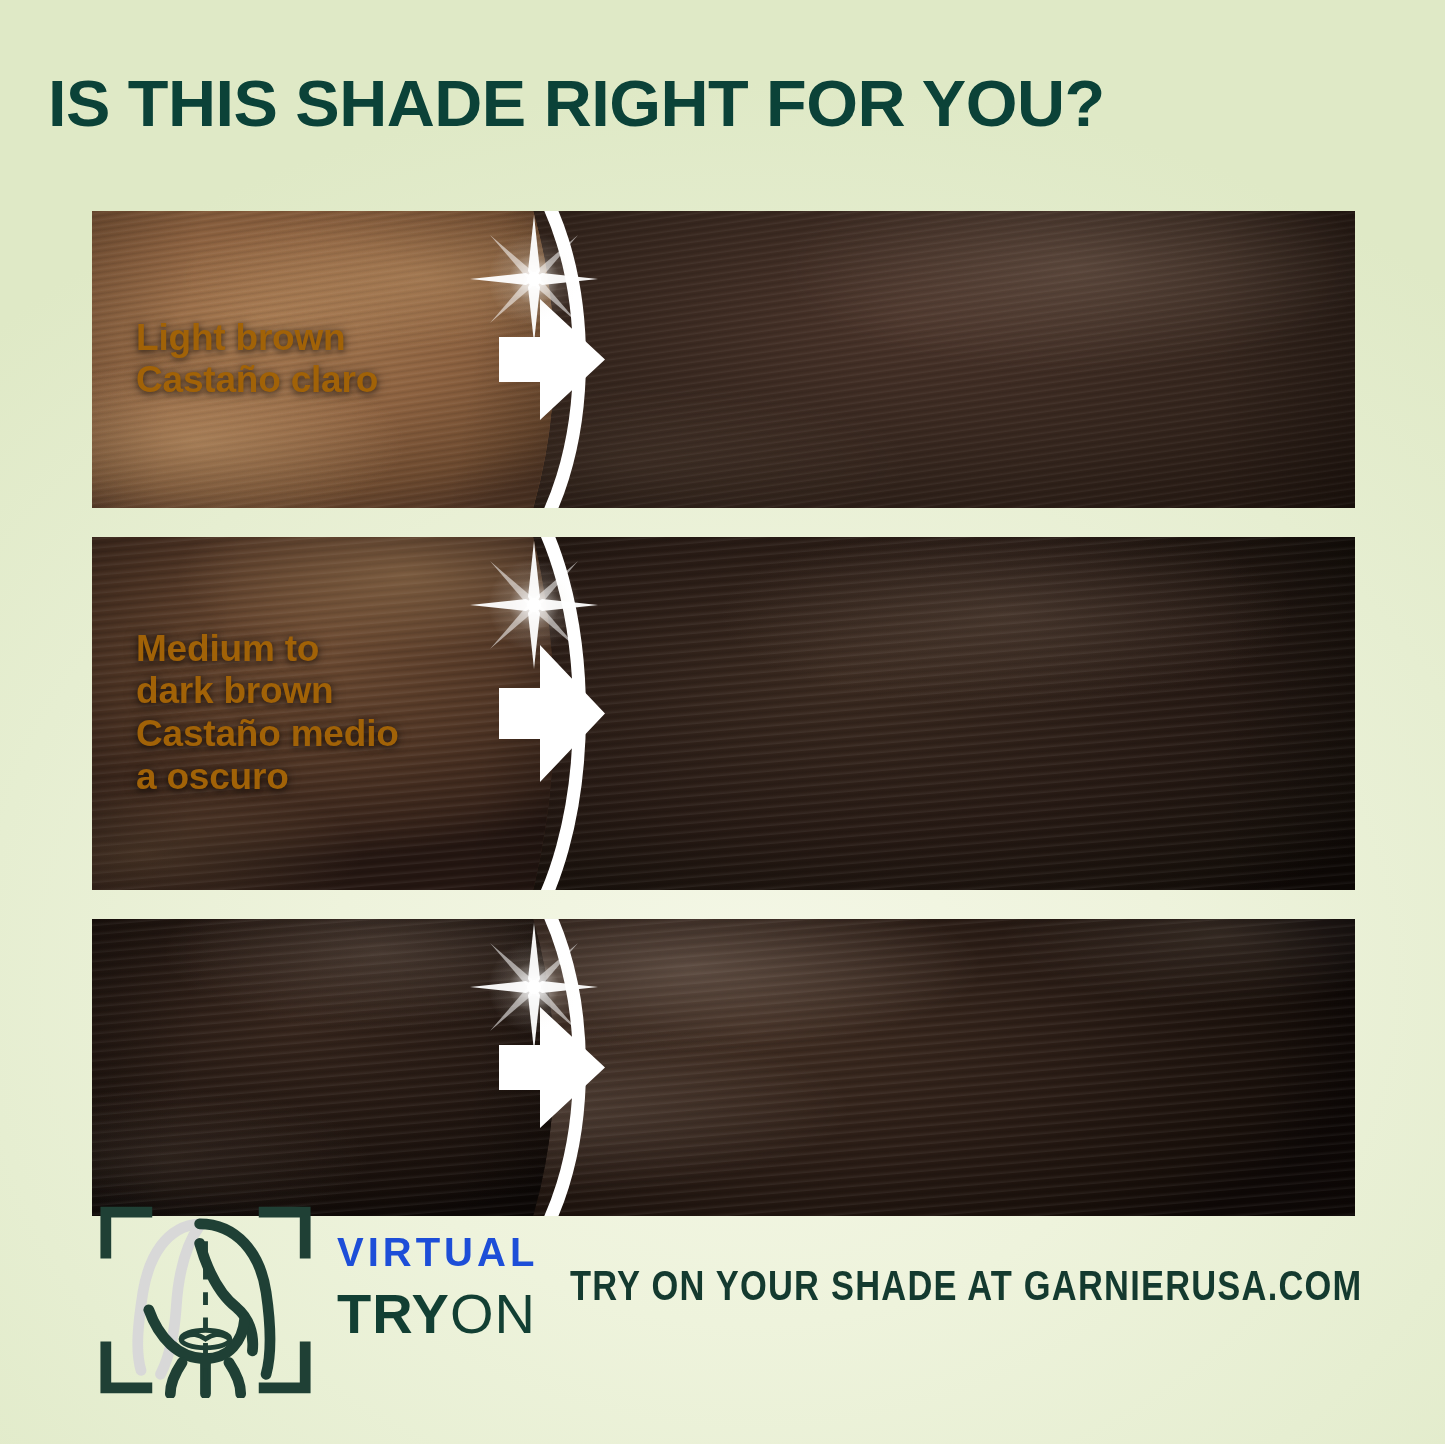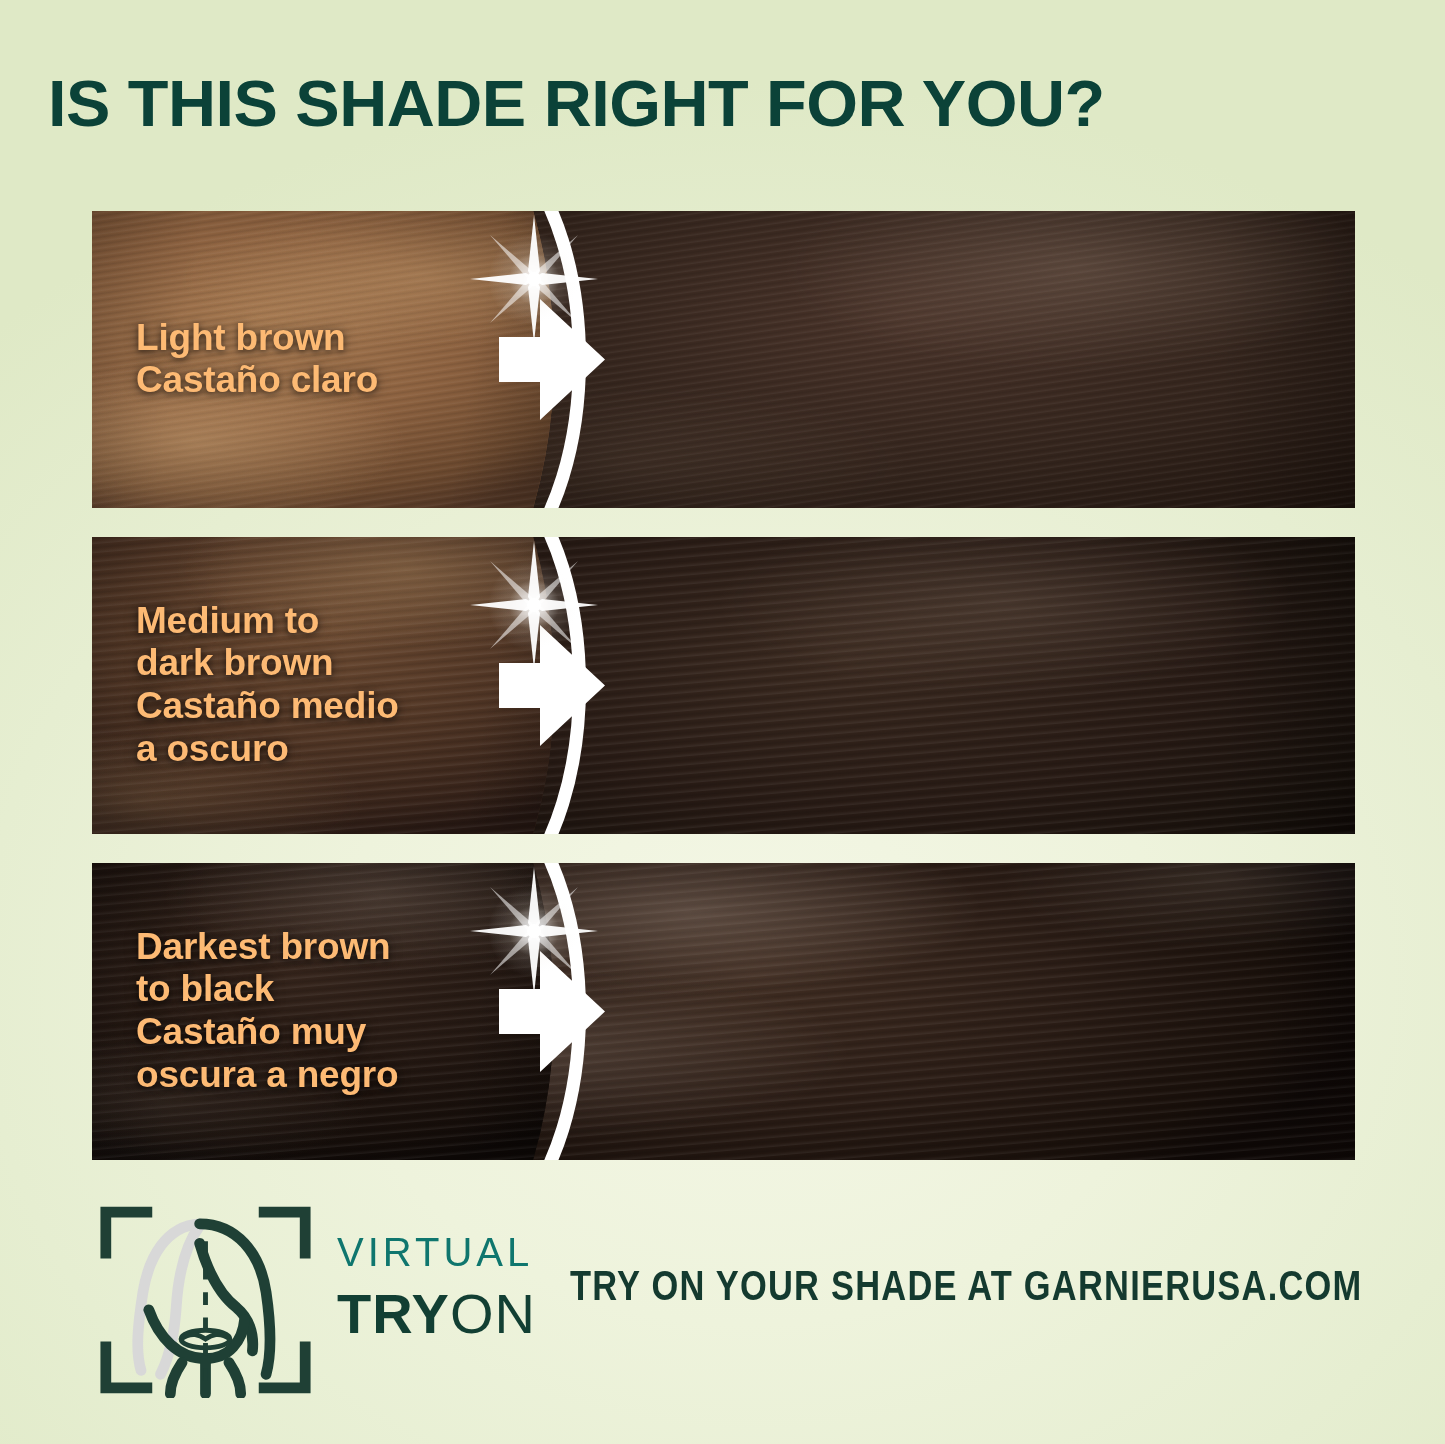--- a/index.html
+++ b/index.html
@@ -30,21 +30,21 @@
 
   
   .panels { position:absolute; left:92px; top:211px; width:1263px; }
   .panel {
     position:relative;
     width:1263px;
     overflow:hidden;
     background:#1a100b;
   }
   .panel.p1 { height:297px; margin-bottom:29px; }
-  .panel.p2 { height:297px; margin-bottom:29px; }
+  .panel.p2 { height:353px; margin-bottom:29px; }
   .panel.p3 { height:297px; }
 
   
   .before {
     position:absolute; left:0; top:0; bottom:0;
     width:470px;
     overflow:hidden;
   }
   .after {
     position:absolute; left:0; top:0; right:0; bottom:0;
@@ -161,21 +161,21 @@
     pointer-events:none;
   }
   .divider svg { width:100%; height:100%; display:block; }
 
   
   .label {
     position:absolute;
     left:44px;
     top:50%;
     transform:translateY(-50%);
-    color:#fdba74;
+    color:#a16207;
     font-weight:bold;
     font-size:37px;
     line-height:1.16;
     letter-spacing:-0.2px;
     text-shadow:0 2px 6px rgba(0,0,0,.55), 0 0 14px rgba(0,0,0,.35);
     white-space:pre-line;
     z-index:6;
   }
 
   
@@ -190,22 +190,22 @@
   }
   .vto-logo { position:absolute; left:6px; top:6px; width:215px; height:196px; }
   .vto-logo svg { width:100%; height:100%; display:block; }
 
   .vto-words {
     position:absolute; left:245px; top:36px;
     color:#123f33;
     line-height:1.0;
   }
   .vto-virtual {
-    font-size:40px; font-weight:400; letter-spacing:4px;
-    color:#0f766e;
+    font-size:40px; font-weight:700; letter-spacing:4px;
+    color:#1d4ed8;
   }
   .vto-tryon { margin-top:14px; font-size:56px; letter-spacing:1px; }
   .vto-try { font-weight:bold; color:#123f33; }
   .vto-on  { font-weight:400; color:#123f33; }
 
   .tagline {
     position:absolute;
     left:478px; top:66px;
     font-size:42px;
     font-weight:bold;
@@ -360,24 +360,20 @@
           <path d="M134 70 L78 76 L68 70 L78 64 Z" opacity=".95"></path>
           <path d="M26 26 L68 62 L70 70 L62 68 Z" opacity=".55"></path>
           <path d="M114 114 L72 78 L70 70 L78 72 Z" opacity=".55"></path>
           <path d="M114 26 L78 68 L70 70 L72 62 Z" opacity=".55"></path>
           <path d="M26 114 L62 72 L70 70 L68 78 Z" opacity=".55"></path>
         </g>
         <circle cx="70" cy="70" r="7" fill="#ffffff"></circle>
       </svg>
     </div>
 
-    <div class="label">Darkest brown
-to black
-Castaño muy
-oscura a negro</div>
   </div>
 
 </div>
 
 <div class="footer">
 
   <div class="vto-logo">
     <svg viewBox="0 0 220 200">
       <g fill="none" stroke="#1f4035" stroke-width="11" stroke-linecap="square">
 

